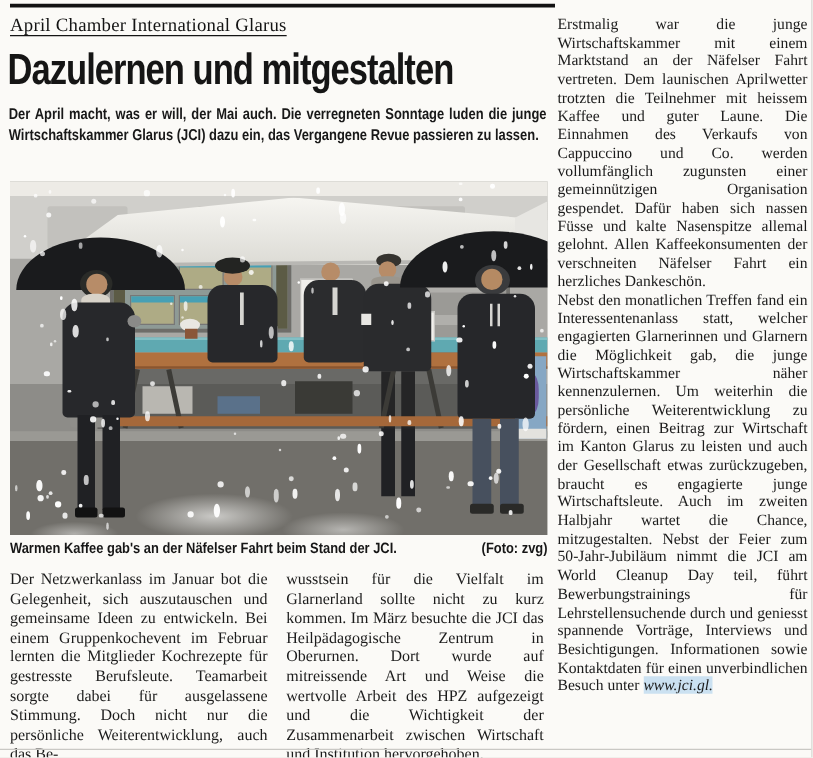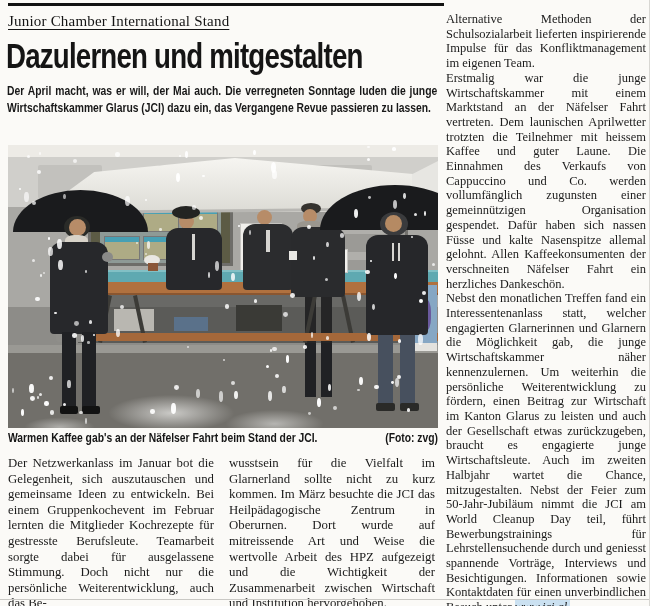--- a/index.html
+++ b/index.html
@@ -106,21 +106,21 @@
   .shoe{background:#121212;border-radius:2px;}
   .snow{left:0;top:0;width:430px;height:283px;pointer-events:none;}
   .flake{background:#fff;border-radius:50%;}
 </style>
 </head>
 <body>
 
 <div class="page">
   <div class="top-rule"></div>
 
-  <div class="kicker">Junior Chamber International Stand</div>
+  <div class="kicker">April Chamber International Glarus</div>
   <h1 class="headline">Dazulernen und mitgestalten</h1>
   <div class="lead">Der April macht, was er will, der Mai auch. Die verregneten Sonntage luden die junge Wirtschaftskammer Glarus (JCI) dazu ein, das Vergangene Revue passieren zu lassen.</div>
 
   <div class="photo">
     <div class="ph-facade"></div>
     <div class="ph-fwin" style="left:30px"></div>
     <div class="ph-fwin" style="left:150px"></div>
     <div class="ph-fwin" style="left:300px"></div>
     <div class="ph-shopfront"></div>
 
@@ -356,20 +356,19 @@
     <span>Warmen Kaffee gab's an der Näfelser Fahrt beim Stand der JCI.</span>
     <span>(Foto: zvg)</span>
   </div>
 
   <div class="body-cols">
     <div class="body-col">Der Netzwerkanlass im Januar bot die Gelegenheit, sich auszutauschen und gemeinsame Ideen zu entwickeln. Bei einem Gruppenkochevent im Februar lernten die Mitglieder Kochrezepte für gestresste Berufsleute. Teamarbeit sorgte dabei für ausgelassene Stimmung. Doch nicht nur die persönliche Weiterentwicklung, auch das Be-</div>
     <div class="body-col">wusstsein für die Vielfalt im Glarnerland sollte nicht zu kurz kommen. Im März besuchte die JCI das Heilpädagogische Zentrum in Oberurnen. Dort wurde auf mitreissende Art und Weise die wertvolle Arbeit des HPZ aufgezeigt und die Wichtigkeit der Zusammenarbeit zwischen Wirtschaft und Institution hervorgehoben.</div>
   </div>
 
   <div class="right-col">
-    <p>Alternative Methoden der Schulsozialarbeit lieferten inspirierende Impulse für das Konfliktmanagement im eigenen Team.</p>
     <p>Erstmalig war die junge Wirtschaftskammer mit einem Marktstand an der Näfelser Fahrt vertreten. Dem launischen Aprilwetter trotzten die Teilnehmer mit heissem Kaffee und guter Laune. Die Einnahmen des Verkaufs von Cappuccino und Co. werden vollumfänglich zugunsten einer gemeinnützigen Organisation gespendet. Dafür haben sich nassen Füsse und kalte Nasenspitze allemal gelohnt. Allen Kaffeekonsumenten der verschneiten Näfelser Fahrt ein herzliches Dankeschön.</p>
     <p><span>Nebst den monatlichen Treffen fand ein Interessentenanlass statt, welcher engagierten Glarnerinnen und Glarnern die Möglichkeit gab, die junge Wirtschaftskammer näher kennenzulernen. Um weiterhin die persönliche Weiterentwicklung zu fördern, einen Beitrag zur Wirtschaft im Kanton Glarus zu leisten und auch der Gesellschaft etwas zurückzugeben, braucht es engagierte junge Wirtschaftsleute. Auch im zweiten Halbjahr wartet die Chance, mitzugestalten. Nebst der Feier zum 50-Jahr-Jubiläum nimmt die JCI am World Cleanup Day teil, führt Bewerbungstrainings für Lehrstellensuchende durch und geniesst spannende Vorträge, Interviews und Besichtigungen. Informationen sowie Kontaktdaten für einen unverbindlichen Besuch unter </span><span class="link">www.jci.gl.</span></p>
 
   </div>
 
   <div class="bottom-rule"></div>
 </div>
 
 </body></html>

